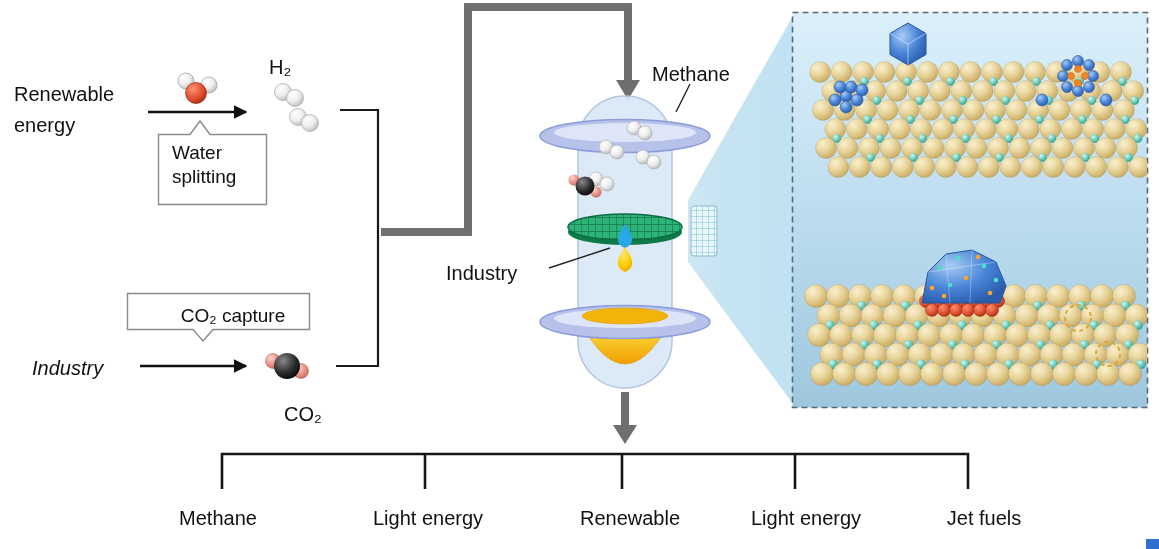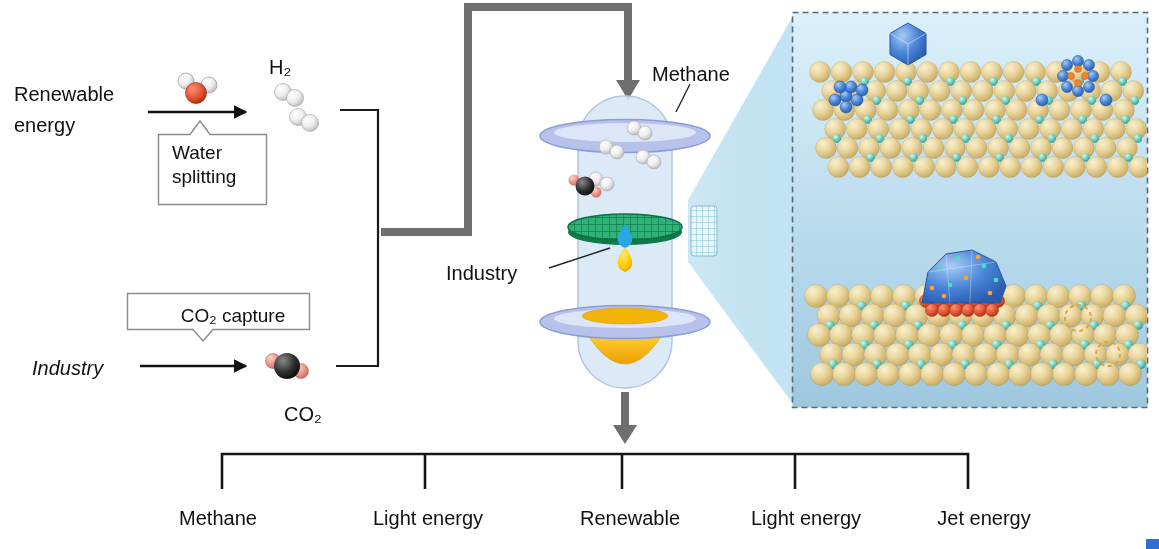--- a/index.html
+++ b/index.html
@@ -491,15 +491,15 @@
 <div class="lbl" id="co2-capture-label">CO₂ capture</div>
 <div class="lbl" id="industry-label">Industry</div>
 <div class="lbl" id="co2-label">CO₂</div>
 <div class="lbl" id="reactor-label">Methane</div>
 <div class="lbl" id="catalysts-label">Industry</div>
 
 <div class="prod" style="left:218px">Methane</div>
 <div class="prod" style="left:428px">Light energy</div>
 <div class="prod" style="left:630px">Renewable</div>
 <div class="prod" style="left:806px">Light energy</div>
-<div class="prod" style="left:984px">Jet energy</div>
+<div class="prod" style="left:984px">Jet fuels</div>
 
 </div>
 
 </body></html>

